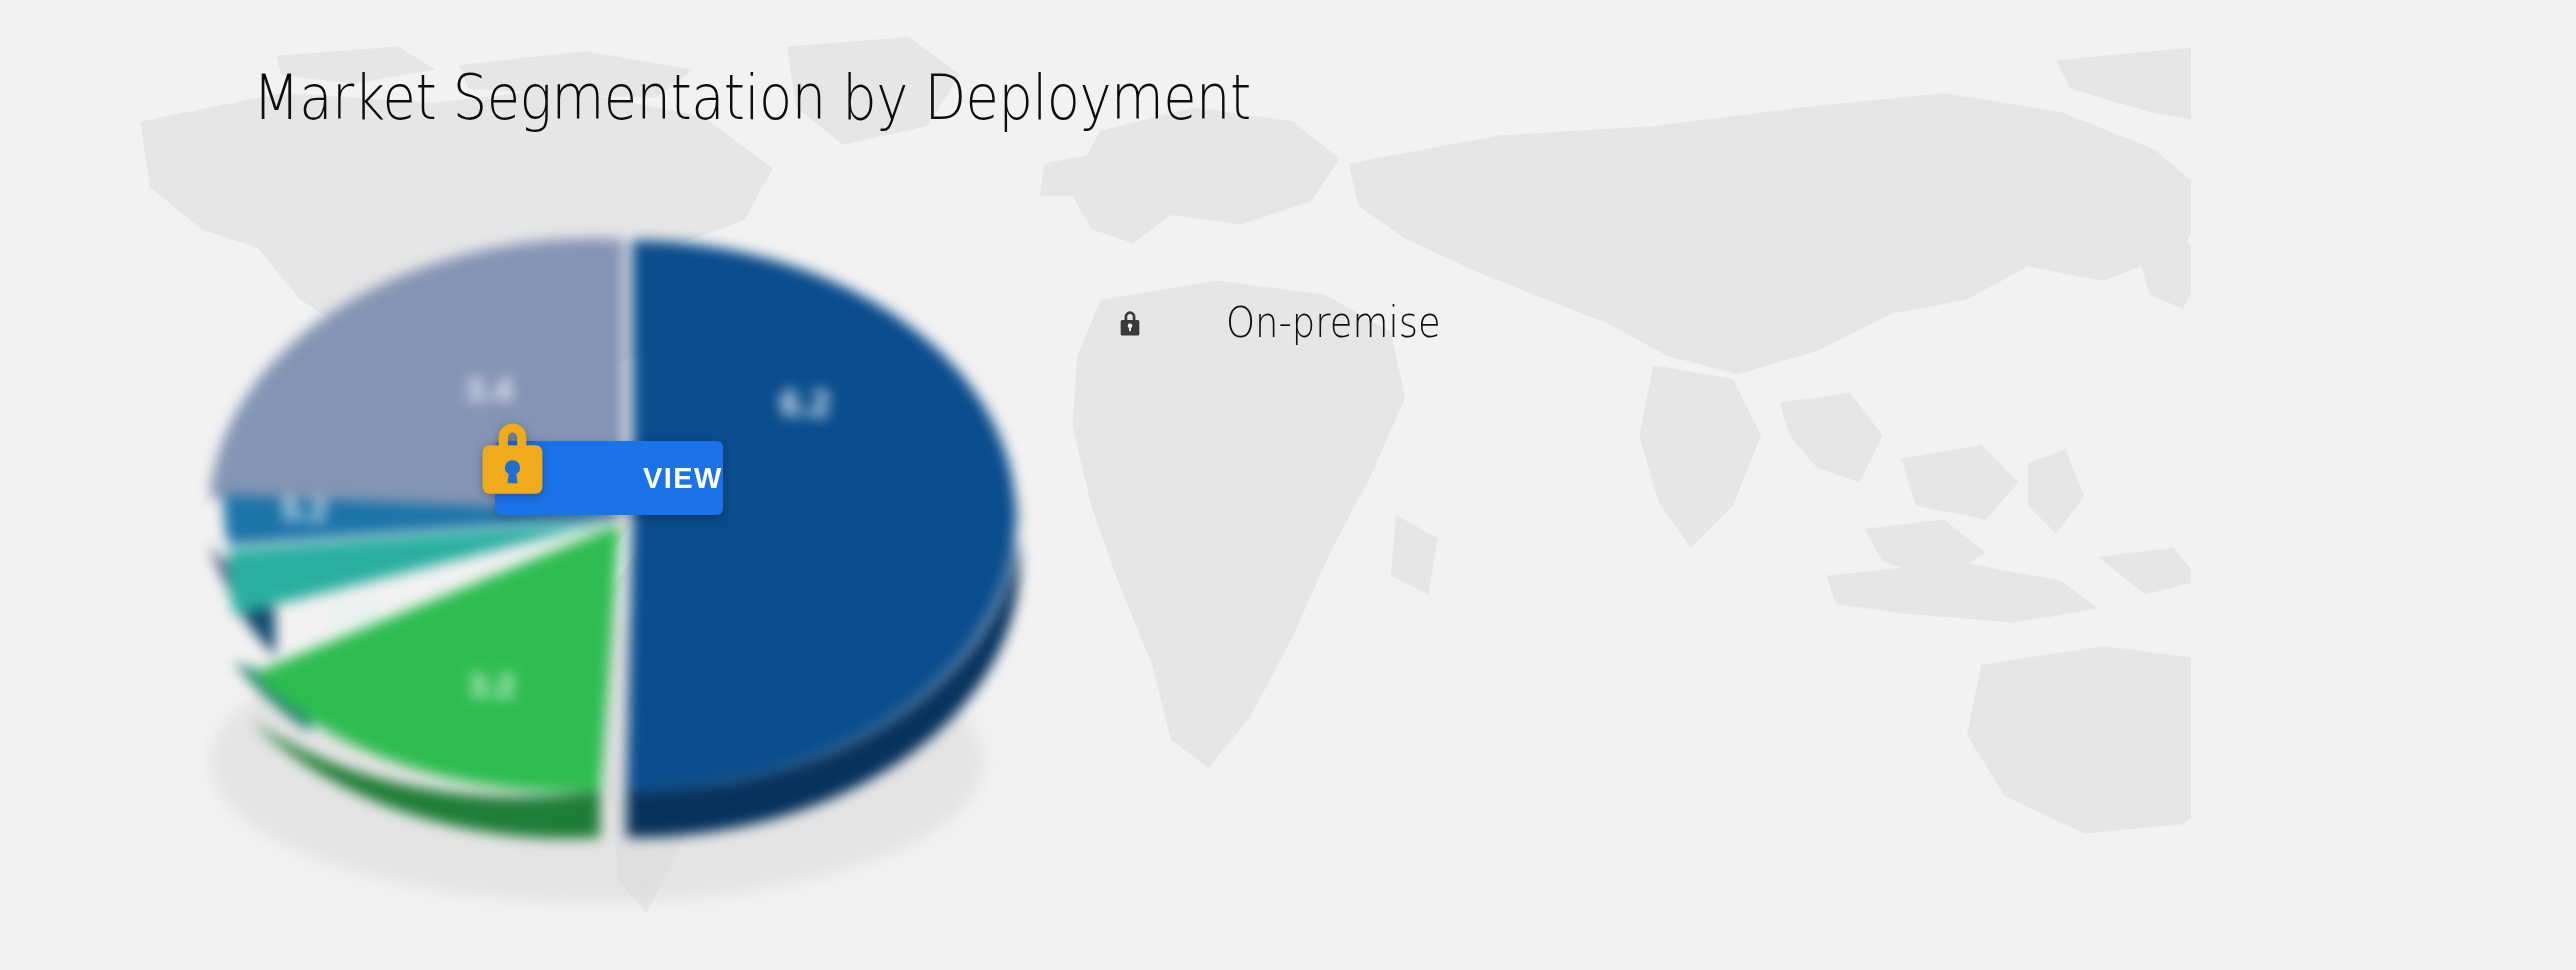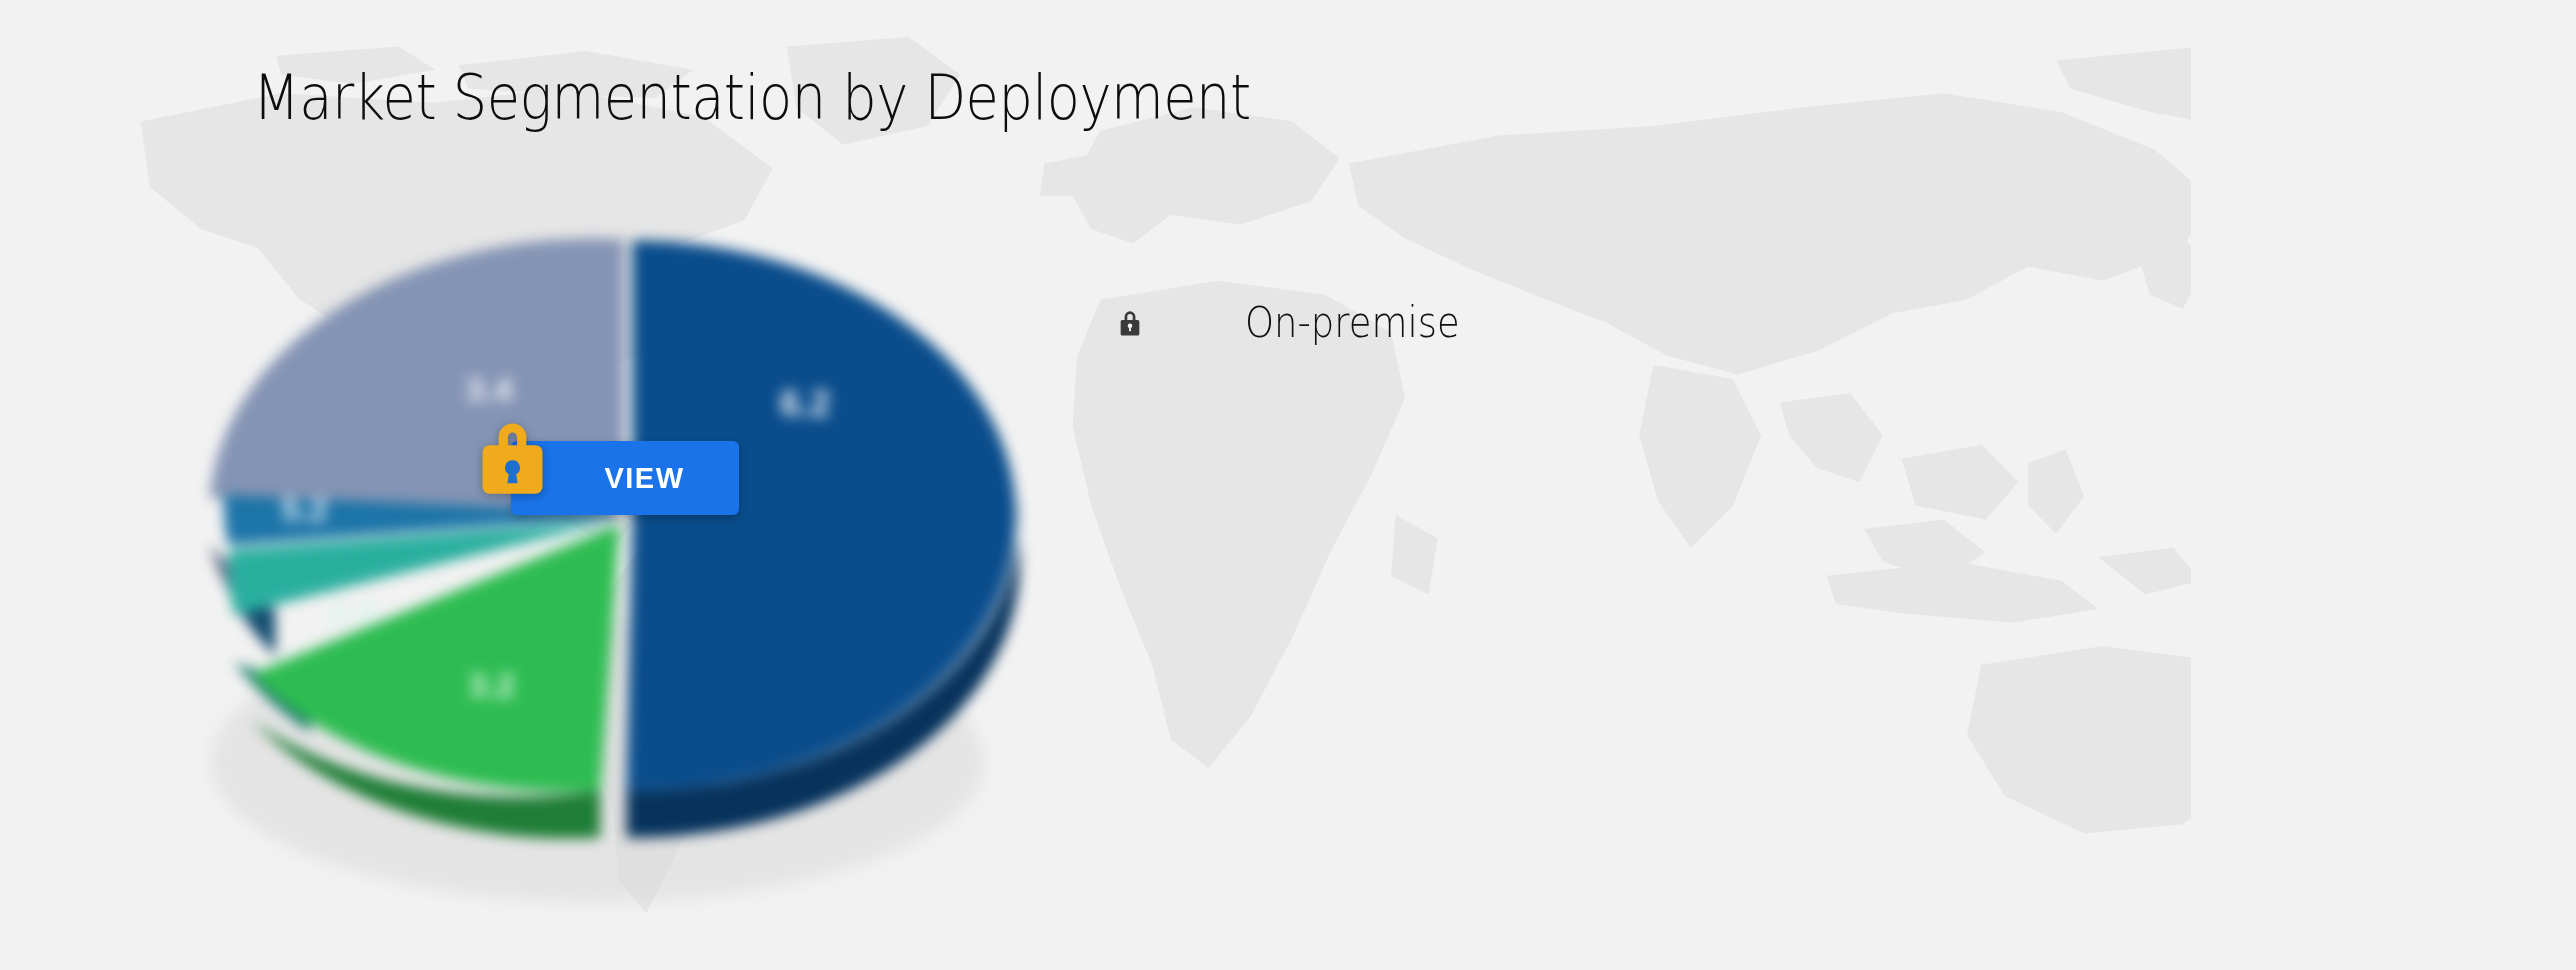--- a/index.html
+++ b/index.html
@@ -57,57 +57,56 @@
   
   #lock-overlay {
     position: absolute;
     left: 475px;
     top: 413px;
     width: 322px;
     height: 100px;
   }
   #view-button {
     position: absolute;
-    left: 36px;
+    left: 20px;
     top: 28px;
     width: 228px;
     height: 74px;
     background: #1a73e8;
     border: none;
     border-radius: 5.9px;
     box-shadow: 0 3.5px 9.4px rgba(0,0,0,0.22);
     color: #ffffff;
     font-family: "Liberation Sans", sans-serif;
     font-size: 29px;
     font-weight: bold;
     letter-spacing: 1.5px;
     cursor: pointer;
     padding: 0 0 0 39px;
-    text-align: center;
+    text-align: right;
     line-height: 74px;
   }
   #gold-lock {
     position: absolute;
     left: 0; top: 0;
     width: 75px;
     height: 83px;
     filter: drop-shadow(0 2.3px 4.7px rgba(0,0,0,0.28));
   }
 
   
   #legend {
     position: absolute;
     left: 1117px;
     top: 287px;
   }
   .legend-row {
     display: flex;
     align-items: center;
     height: 71px;
-    gap: 19px;
   }
   .legend-lock {
     width: 26px;
     height: 28px;
     flex: 0 0 26px;
   }
   .legend-label {
     margin-left: 83px;
     font-family: "DejaVu Sans", sans-serif;
     font-size: 42px;

